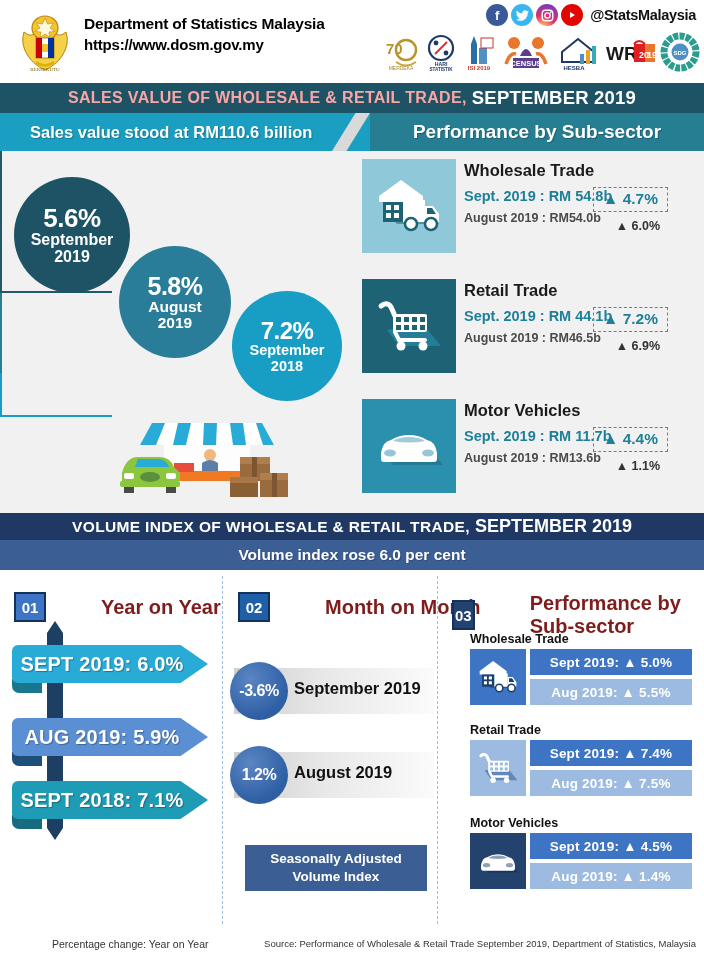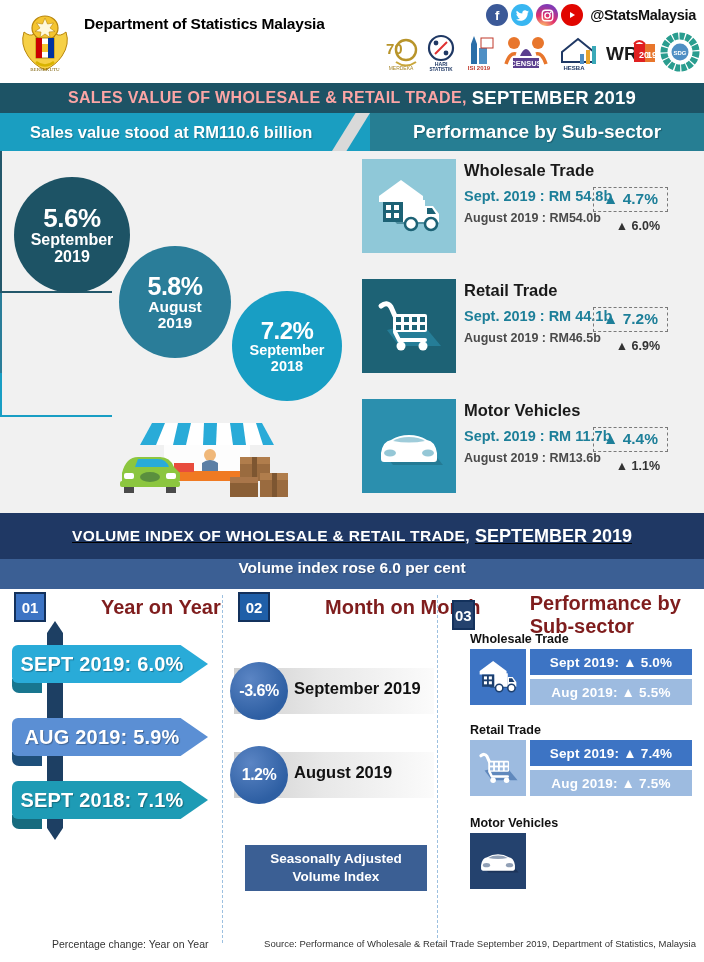--- a/index.html
+++ b/index.html
@@ -74,24 +74,24 @@
   .card-tile { position: absolute; left: 4px; top: 0; width: 94px; height: 94px; display:flex; align-items:center; justify-content:center; }
   .card-body { position: absolute; left: 106px; top: 0; right: 0; height: 94px; }
   .card-title { font-size: 16.5px; font-weight: bold; color: #1a1a1a; margin-top: 2px; }
   .row-cur { margin-top: 8px; font-size: 14.5px; font-weight: bold; color: #1d7f99; white-space: nowrap; }
   .row-prev{ margin-top: 7px; font-size: 12.5px; font-weight: bold; color: #4a4a4a; white-space: nowrap; }
   .badge { position: absolute; right: 28px; top: 28px; border: 1.4px dashed #7a7a7a;
            padding: 2px 9px 3px 9px; font-size: 15.5px; font-weight: bold; color: #1d7f99; white-space: nowrap; }
   .badge2 { position: absolute; right: 36px; top: 60px; font-size: 12.5px; font-weight: bold; color: #333; white-space: nowrap; }
 
   
-  .band2-title { height: 46px; background: #1f3864; display: flex; align-items: center; justify-content: center; text-decoration: underline; }
+  .band2-title { height: 27px; background: #1f3864; display: flex; align-items: center; justify-content: center; }
   .band2-title .t1 { font-size: 15.5px; font-weight: bold; color: #fff; letter-spacing: 0.35px; }
   .band2-title .t2 { font-size: 18px; font-weight: bold; color: #fff; margin-left: 5px; }
-  .band2-sub { height: 30px; background: #3b5f94; display: flex; justify-content: center; }
+  .band2-sub { height: 30px; background: #3b5f94; display: flex; align-items: center; justify-content: center; }
   .band2-sub span { font-size: 15.5px; font-weight: bold; color: #fff; text-shadow: 1px 1px 1px rgba(0,0,0,.22); }
 
   
   .panel2 { position: relative; height: 372px; background: #fff; }
   .vdiv { position: absolute; top: 6px; width: 0; height: 348px; border-left: 1.5px dashed #9cc0e0; }
   .vdiv-a { left: 222px; } .vdiv-b { left: 437px; }
 
   .colhead { position: absolute; display: flex; align-items: center; gap: 10px; }
   .numbox { width: 32px; height: 30px; display: flex; align-items: center; justify-content: center;
             color: #fff; font-size: 15px; font-weight: bold; border: 2px solid #13315c; }
@@ -161,20 +161,21 @@
         <rect x="22" y="30" width="6" height="20" fill="#cc0001"></rect>
         <rect x="34" y="30" width="6" height="20" fill="#0033a0"></rect>
         <rect x="28" y="36" width="6" height="8" fill="#f4c430"></rect>
         <path d="M22 54 q9 7 18 0" fill="none" stroke="#d9b300" stroke-width="2.5"></path>
         <text x="31" y="63" font-size="5" text-anchor="middle" fill="#7a5c00" font-family="Liberation Serif, serif">BERSEKUTU</text>
       </svg>
     </div>
 
     <div class="dept-block">
       <div class="dept-name">Department of Statistics Malaysia</div>
+      <div class="dept-url">https://www.dosm.gov.my</div>
     </div>
 
     <div class="social-row">
       <div class="sicon s-fb">f</div>
       <div class="sicon s-tw">
         <svg width="13" height="11" viewBox="0 0 16 13">
             <path d="M16 1.6c-.6.3-1.2.4-1.9.5.7-.4 1.2-1 1.4-1.8-.6.4-1.3.7-2.1.8A3.3 3.3 0 0 0 7.8 4a9.3 9.3 0 0 1-6.8-3.4 3.3 3.3 0 0 0 1 4.4c-.5 0-1-.2-1.5-.4 0 1.6 1.1 2.9 2.6 3.2-.4.1-.9.1-1.4 0a3.3 3.3 0 0 0 3 2.3A6.6 6.6 0 0 1 0 11.5a9.3 9.3 0 0 0 5 1.5c6.1 0 9.4-5 9.4-9.4v-.4c.6-.5 1.2-1 1.6-1.6z" fill="#fff"></path>
           </svg>
       </div>
       <div class="sicon s-ig">
@@ -564,19 +565,23 @@
     <div class="ss-row">
       <div class="ss-tile" style="background:#24426e">
         <svg width="46" height="34" viewBox="0 0 76 54">
           <path d="M56 26 L72 46 L22 46 L12 34z" fill="#16294a" opacity=".55"></path>
           <path d="M10 34 q2-12 10-13 q8-5 18-5 q10 0 18 5 q8 1 10 13 v6 q0 3-3 3 h-50 q-3 0-3-3z" fill="#fff"></path>
           <path d="M22 22 q6-4 16-4 q10 0 16 4 q-16 3-32 0z" fill="#24426e" opacity=".5"></path>
           <ellipse cx="19" cy="34" rx="6" ry="3.5" fill="#24426e" opacity=".5"></ellipse>
           <ellipse cx="57" cy="34" rx="6" ry="3.5" fill="#24426e" opacity=".5"></ellipse>
         </svg>
       </div>
+      <div class="ss-vals">
+        <div class="ss-v cur">Sept 2019:  ▲ 4.5%</div>
+        <div class="ss-v prev">Aug 2019:  ▲ 1.4%</div>
+      </div>
     </div>
   </div>
 
   <div class="foot-left">Percentage change: Year on Year</div>
   <div class="foot-right">Source: Performance of Wholesale &amp; Retail Trade September 2019, Department of Statistics,  Malaysia</div>
 
 </div>
 
 </body></html>

